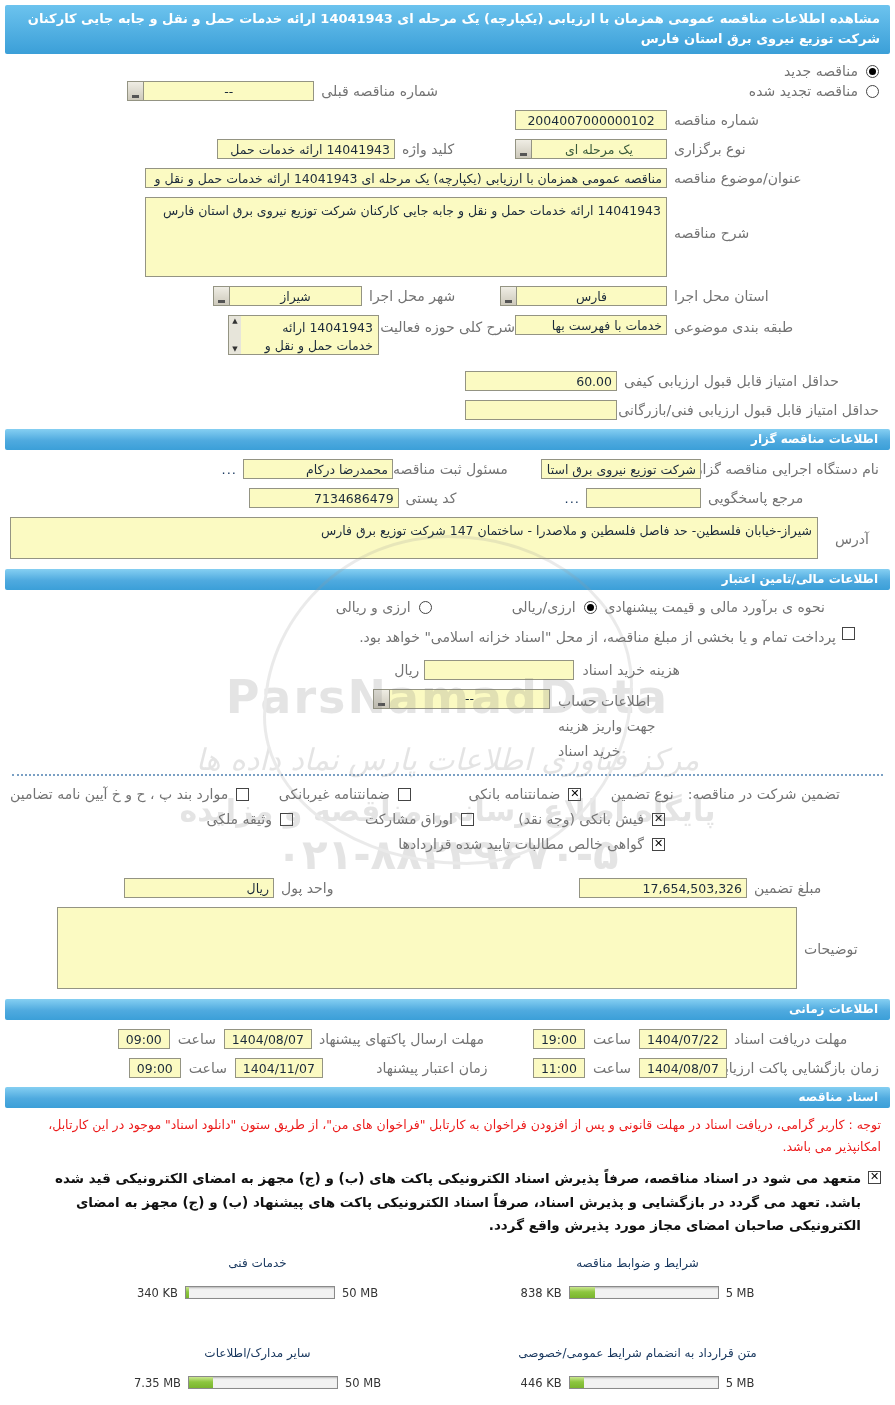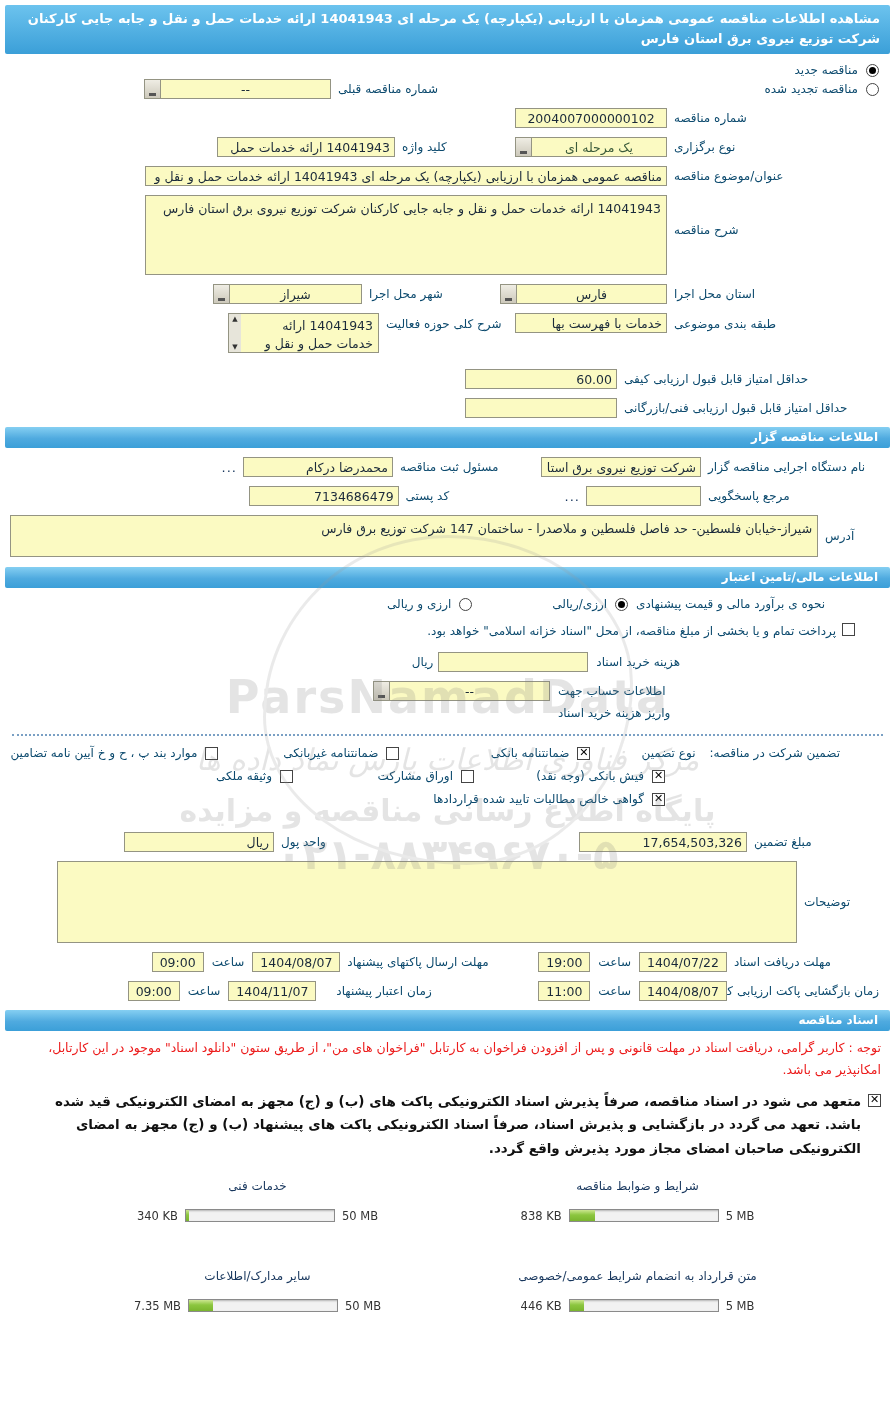--- a/index.html
+++ b/index.html
@@ -11,21 +11,21 @@
   .bar { background:linear-gradient(to bottom,#85cff2 0%,#4faadf 55%,#3b9fd8 100%);
          color:#fff; font-weight:bold; font-size:12px; padding:3px 12px 4px;
          margin:4px 5px; border-radius:2px; }
   .main-header { background:linear-gradient(to bottom,#6cc3ee 0%,#3b9fd8 100%);
          color:#fff; font-weight:bold; font-size:13px; line-height:1.55;
          padding:4px 10px 5px; margin:5px 5px 2px; border-radius:2px; }
 
   
   .fr { display:flex; align-items:center; margin:9px 16px 9px 10px; }
   .fr-top { align-items:flex-start; }
-  .lbl { font-size:12px; color:#0c4a6e; white-space:nowrap; }
+  .lbl { font-size:14px; color:#737373; white-space:nowrap; }
   .lab1 { width:212px; text-align:left; padding-left:7px; flex:none; }
 
   
   .inp { background:#fbfac2; border:1px solid #949483; height:20px; font-size:12.5px;
          color:#1b2a3a; padding:0 4px; font-family:inherit; direction:rtl; }
   .tbox { background:#fbfac2; border:1px solid #949483; font-size:12.5px; color:#1b2a3a;
           padding:3px 5px; line-height:1.6; overflow:hidden; }
   .combo { display:flex; align-items:stretch; }
   .combo .inp { border-left:none; }
   .combo-btn { width:17px; background:linear-gradient(#efede4,#cdc9bb); border:1px solid #949483;
@@ -173,35 +173,35 @@
   <div class="fr">
     <span class="lbl lab1" style="width:262px;">حداقل امتیاز قابل قبول ارزیابی فنی/بازرگانی</span>
     <input class="inp" style="width: 152px;" readonly="" value="">
   </div>
 
   <div class="bar">اطلاعات مناقصه گزار</div>
 
   <div class="fr">
     <span class="lbl" style="width:178px;text-align:left;padding-left:7px;">نام دستگاه اجرایی مناقصه گزار</span>
     <input class="inp" style="width: 160px;" readonly="" value="شرکت توزیع نیروی برق استان">
-    <span class="lbl" style="width:148px;text-align:left;padding-left:7px;">مسئول ثبت مناقصه</span>
+    <span class="lbl" style="width:148px;text-align:left;padding-left:0;">مسئول ثبت مناقصه</span>
     <input class="inp" style="width: 150px;" readonly="" value="محمدرضا درکام">
     <span class="more">...</span>
   </div>
 
   <div class="fr">
     <span class="lbl" style="width:178px;text-align:left;padding-left:7px;">مرجع پاسخگویی</span>
     <input class="inp" style="width: 115px;" readonly="" value="">
     <span class="more">...</span>
     <span class="lbl" style="width:166px;text-align:left;padding-left:7px;">کد پستی</span>
     <input class="inp" style="width: 150px;" readonly="" value="7134686479">
   </div>
 
   <div class="fr fr-top">
-    <span class="lbl" style="width:62px;text-align:left;padding-left:7px;padding-top:14px;">آدرس</span>
+    <span class="lbl" style="width:62px;text-align:left;padding-left:17px;padding-top:14px;">آدرس</span>
     <div class="tbox" style="width:824px;height:42px;padding-left:26px;">شیراز-خیابان فلسطین-  حد فاصل فلسطین و ملاصدرا - ساختمان 147 شرکت توزیع برق فارس</div>
   </div>
 
   <div class="bar" style="margin-top:10px;">اطلاعات مالی/تامین اعتبار</div>
 
   <div class="fr" style="margin-right:70px;">
     <span class="lbl">نحوه ی برآورد مالی و قیمت پیشنهادی</span>
     <span class="gap8"></span>
     <span class="rdo checked"></span>
     <span class="gap8"></span>
@@ -271,38 +271,39 @@
     <input class="inp" style="width: 168px;" readonly="" value="17,654,503,326">
     <span class="lbl" style="width:305px;text-align:left;padding-left:7px;">واحد پول</span>
     <input class="inp" style="width: 150px;" readonly="" value="ریال">
   </div>
 
   <div class="fr fr-top">
     <span class="lbl" style="width:82px;text-align:left;padding-left:7px;padding-top:34px;">توضیحات</span>
     <div class="tbox" style="width:740px;height:82px;"></div>
   </div>
 
+  <div class="bar" style="margin-top:10px;">اطلاعات زمانی</div>
 
   <div class="fr">
     <span class="lbl" style="width:152px;text-align:left;padding-left:7px;">مهلت دریافت اسناد</span>
     <input class="inp time-inp" readonly="" value="1404/07/22" style="">
     <span class="lbl" style="margin:0 8px;">ساعت</span>
     <input class="inp clock-inp" readonly="" value="19:00" style="">
-    <span class="lbl" style="width:198px;text-align:left;padding-left:7px;">مهلت ارسال پاکتهای پیشنهاد</span>
+    <span class="lbl" style="width:221px;text-align:left;padding-left:7px;">مهلت ارسال پاکتهای پیشنهاد</span>
     <input class="inp time-inp" readonly="" value="1404/08/07" style="">
     <span class="lbl" style="margin:0 8px;">ساعت</span>
     <input class="inp clock-inp" readonly="" value="09:00" style="">
   </div>
 
   <div class="fr">
     <span class="lbl" style="width:152px;text-align:left;padding-left:7px;">زمان بازگشایی پاکت ارزیابی کیفی</span>
     <input class="inp time-inp" readonly="" value="1404/08/07" style="">
     <span class="lbl" style="margin:0 8px;">ساعت</span>
     <input class="inp clock-inp" readonly="" value="11:00" style="">
-    <span class="lbl" style="width:210px;text-align:left;padding-left:8px;margin-left:12px;">زمان اعتبار پیشنهاد</span>
+    <span class="lbl" style="width:210px;text-align:center;padding-left:8px;">زمان اعتبار پیشنهاد</span>
     <input class="inp time-inp" readonly="" value="1404/11/07" style="">
     <span class="lbl" style="margin:0 8px;">ساعت</span>
     <input class="inp clock-inp" readonly="" value="09:00" style="">
   </div>
 
   <div class="bar">اسناد مناقصه</div>
 
   <div class="notice">توجه : کاربر گرامی، دریافت اسناد در مهلت قانونی و پس از افزودن فراخوان به کارتابل "فراخوان های من"، از طریق ستون "دانلود اسناد" موجود در این کارتابل، امکانپذیر می باشد.</div>
 
   <div class="commit">

